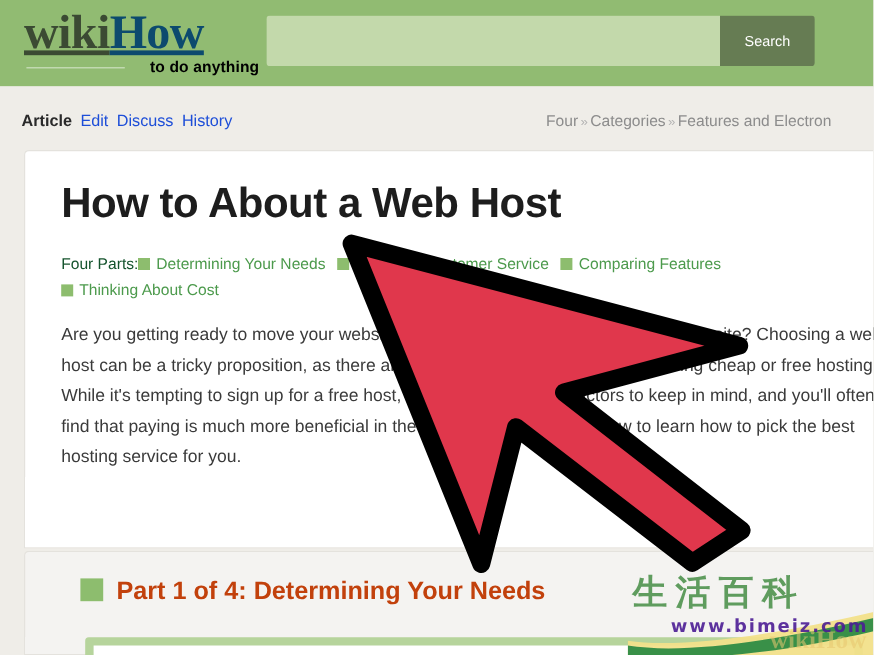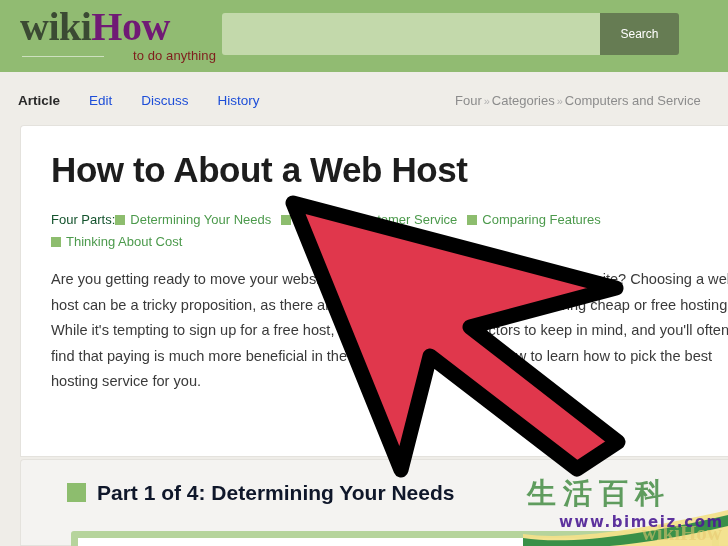--- a/index.html
+++ b/index.html
@@ -37,42 +37,42 @@
     height: 62px;
   }
   .logo-wordmark {
     font-family: "Liberation Serif", serif;
     font-weight: bold;
     font-size: 40px;
     line-height: 44px;
     letter-spacing: -0.5px;
     white-space: nowrap;
   }
-  .logo-wiki { color: #3b4a33; }
-  .logo-how  { color: #701a75; }
+  .logo-wiki { color: #3b4a33; text-decoration: underline; }
+  .logo-how  { color: #0c4a6e; text-decoration: underline; }
 
   .logo-tagline-row {
     position: absolute;
     left: 2px; top: 42px;
     width: 198px;
     height: 18px;
   }
   .tagline-rule {
     position: absolute;
     left: 0; top: 9px;
     width: 82px;
     height: 1px;
     background: rgba(255,255,255,0.55);
   }
   .logo-tagline {
     position: absolute;
     right: 4px; top: 0;
-    color: #7f1d1d;
+    color: #000000;
     font-size: 13px;
-    font-weight: normal;
+    font-weight: bold;
     letter-spacing: 0.1px;
     line-height: 17px;
   }
 
   .search-wrap {
     position: absolute;
     left: 222px; top: 13px;
     width: 457px;
     height: 42px;
     border-radius: 3px;
@@ -110,21 +110,21 @@
     left: 0; top: 72px;
     width: 728px;
     height: 53px;
     background: #efede8;
   }
   .tabs {
     position: absolute;
     left: 18px; top: 21px;
     display: flex;
     align-items: baseline;
-    gap: 29px;
+    gap: 7px;
     white-space: nowrap;
   }
   .tab {
     font-size: 13.5px;
     color: #1d4ed8;
     cursor: pointer;
     line-height: 16px;
   }
   .tab.active {
     color: #2a2a2a;
@@ -215,21 +215,21 @@
     background: #f4f3f1;
     border: 1px solid #e4e2dd;
     border-right: none;
     border-radius: 4px 0 0 0;
   }
   .part-heading {
     position: absolute;
     left: 30px; top: 20px;
     font-size: 21px;
     font-weight: bold;
-    color: #0f172a;
+    color: #c2410c;
     white-space: nowrap;
     line-height: 26px;
     padding-left: 16px;
   }
   .part-heading-bullet {
     display: inline-block;
     width: 19px; height: 19px;
     background: #8dbd6e;
     margin-right: 11px;
     position: relative;
@@ -323,21 +323,21 @@
 
   <div class="tabbar">
 
     <div class="tabs">
       <span class="tab active">Article</span>
       <span class="tab">Edit</span>
       <span class="tab">Discuss</span>
       <span class="tab">History</span>
     </div>
 
-    <div class="breadcrumb"><span class="crumb">Four</span><span class="sep">»</span><span class="crumb">Categories</span><span class="sep">»</span><span class="crumb">Computers and Service</span></div>
+    <div class="breadcrumb"><span class="crumb">Four</span><span class="sep">»</span><span class="crumb">Categories</span><span class="sep">»</span><span class="crumb">Features and Electron</span></div>
 
   </div>
 
   <div class="article-card">
 
     <h1 class="article-title">How to About a Web Host</h1>
 
     <div class="parts-line"><span class="parts-label">Four Parts:</span><span class="part-link"><span class="part-bullet"></span><span>Determining Your Needs</span></span><span class="part-link"><span class="part-bullet"></span><span>Checking Customer Service</span></span><span class="part-link"><span class="part-bullet"></span><span>Comparing Features</span></span><span class="part-link"><span class="part-bullet"></span><span>Thinking About Cost</span></span></div>
 
     <p class="intro">Are you getting ready to move your website to a new host, or to launch a brand new site? Choosing a web host can be a tricky proposition, as there are so many companies out there offering cheap or free hosting. While it's tempting to sign up for a free host, there are a variety of factors to keep in mind, and you'll often find that paying is much more beneficial in the long run. See Step 1 below to learn how to pick the best hosting service for you.</p>

